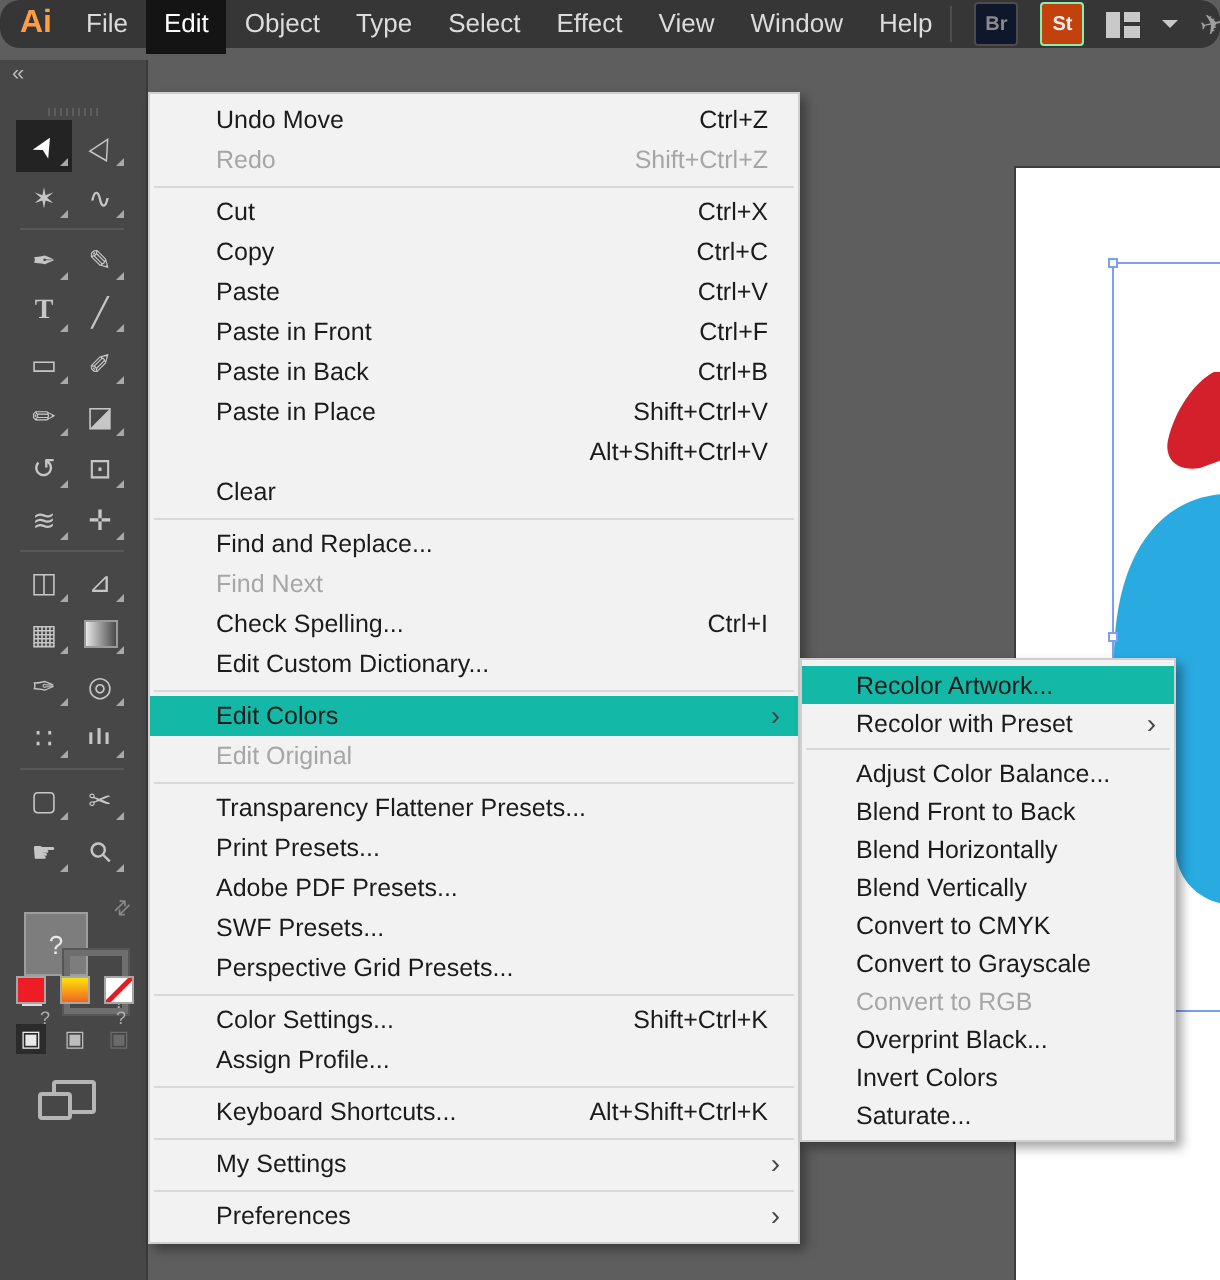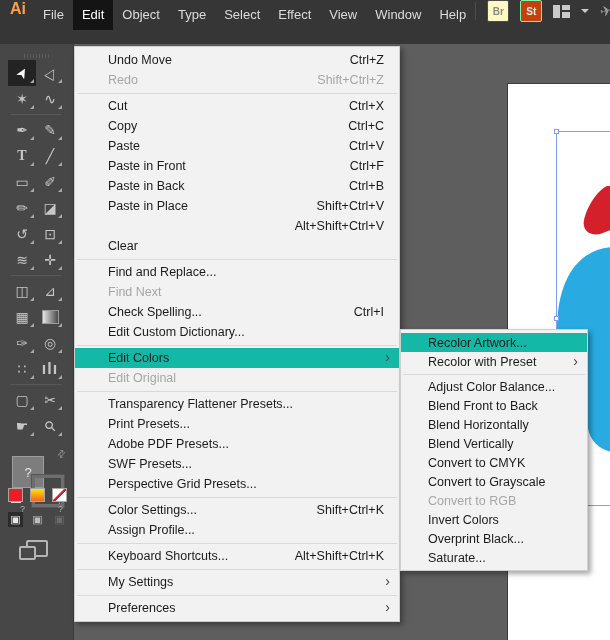--- a/index.html
+++ b/index.html
@@ -1,29 +1,29 @@
 <!DOCTYPE html>
 <html><head>
 <meta charset="utf-8">
 <style>
   html,body{margin:0;padding:0;background:#2b2b2b;}
   #app{position:relative;width:610px;height:640px;overflow:hidden;
        font-family:"Liberation Sans",sans-serif;background:#5e5e5e;
        -webkit-font-smoothing:antialiased;}
   
-  .menubar{position:absolute;left:0;top:0;width:610px;height:44px;background:#363636;
-           display:flex;align-items:flex-start;z-index:30;color:#dcdcdc;font-size:13px;}
+  .menubar{position:absolute;left:0;top:0;width:610px;height:24px;background:#363636;
+           display:flex;align-items:center;z-index:30;color:#dcdcdc;font-size:13px;border-radius:10px;}
   .ai-logo{color:#ff9d45;font-weight:bold;font-size:16px;padding:0 8px 0 10px;}
   .mb-item{height:30px;line-height:30px;padding:0 9px;cursor:default;}
   .mb-item.active{background:#141414;color:#fff;}
   .mb-right{margin-left:auto;display:flex;align-items:center;gap:11px;padding-right:9px;}
   .mb-sep{width:1px;height:18px;background:#4d4d4d;}
   .sq-btn{width:20px;height:20px;display:flex;align-items:center;justify-content:center;
           font-size:10px;font-weight:bold;border-radius:2px;}
-  .btn-br{background:#fef9c3;border:1px solid #4c4c4c;color:#8a8a8a;}
+  .btn-br{background:#0f172a;border:1px solid #4c4c4c;color:#8a8a8a;}
   .btn-st{background:#c2410c;border:1px solid #86efac;color:#ececec;}
   .ws-icon{position:relative;width:17px;height:13px;}
   .ws-icon i{position:absolute;background:#c9c9c9;}
   .ws-a{left:0;top:0;width:7px;height:13px;}
   .ws-b{left:9px;top:0;width:8px;height:5.5px;}
   .ws-c{left:9px;top:7.5px;width:8px;height:5.5px;}
   .chev{width:0;height:0;border-left:4px solid transparent;border-right:4px solid transparent;
         border-top:4px solid #c9c9c9;}
   .rocket{color:#9f9f9f;font-size:14px;transform:rotate(-12deg);}
   
@@ -37,21 +37,21 @@
   .tool{height:26px;display:flex;align-items:center;justify-content:center;position:relative;
         color:#c6c6c6;font-size:14px;}
   .tool.active{background:#232323;color:#ffffff;}
   .tool:not(.divider)::after{content:"";position:absolute;right:2px;bottom:3px;width:0;height:0;
         border-style:solid;border-width:0 0 4px 4px;border-color:transparent transparent #a9a9a9 transparent;}
   .tool .glyph{display:inline-block;line-height:1;}
   .divider{grid-column:1 / span 2;height:1px;background:#585858;margin:2px 2px;}
   .divider::after{display:none;}
   .t-selection-tool .glyph,.t-direct-selection-tool .glyph{transform:rotate(-60deg);}
   .t-zoom-tool .glyph{transform:rotate(-45deg);}
-  .t-column-graph-tool .glyph{font-size:16px;font-weight:bold;letter-spacing:1px;}
+  .t-column-graph-tool .glyph{font-size:11px;font-weight:bold;letter-spacing:1px;}
   .t-type-tool .glyph{font-family:"Liberation Serif",serif;font-weight:bold;}
   .t-gradient-tool .glyph{color:transparent;width:15px;height:12px;
         background:linear-gradient(90deg,#e6e6e6,#4a4a4a);border:1px solid #9a9a9a;}
   
   .fillstroke{position:absolute;top:412px;left:8px;width:57px;height:80px;color:#cccccc;}
   .fs-fill{position:absolute;left:4px;top:14px;width:30px;height:30px;background:#7d7d7d;
            border:1px solid #9e9e9e;display:flex;align-items:center;justify-content:center;
            font-size:13px;color:#e8e8e8;}
   .fs-stroke{position:absolute;left:24px;top:33px;width:26px;height:26px;
              border:3px solid #6e6e6e;outline:1px solid #565656;}
@@ -611,31 +611,31 @@
 
       </div>
 
       <div class="mi disabled">
         <span class="mi-label">Convert to RGB</span>
         <span class="mi-shortcut"></span>
 
       </div>
 
       <div class="mi">
+        <span class="mi-label">Overprint Black...</span>
+        <span class="mi-shortcut"></span>
+
+      </div>
+
+      <div class="mi">
         <span class="mi-label">Invert Colors</span>
         <span class="mi-shortcut"></span>
 
       </div>
 
       <div class="mi">
-        <span class="mi-label">Overprint Black...</span>
-        <span class="mi-shortcut"></span>
-
-      </div>
-
-      <div class="mi">
         <span class="mi-label">Saturate...</span>
         <span class="mi-shortcut"></span>
 
       </div>
     </div>
 
 </div>
 
 </body></html>

